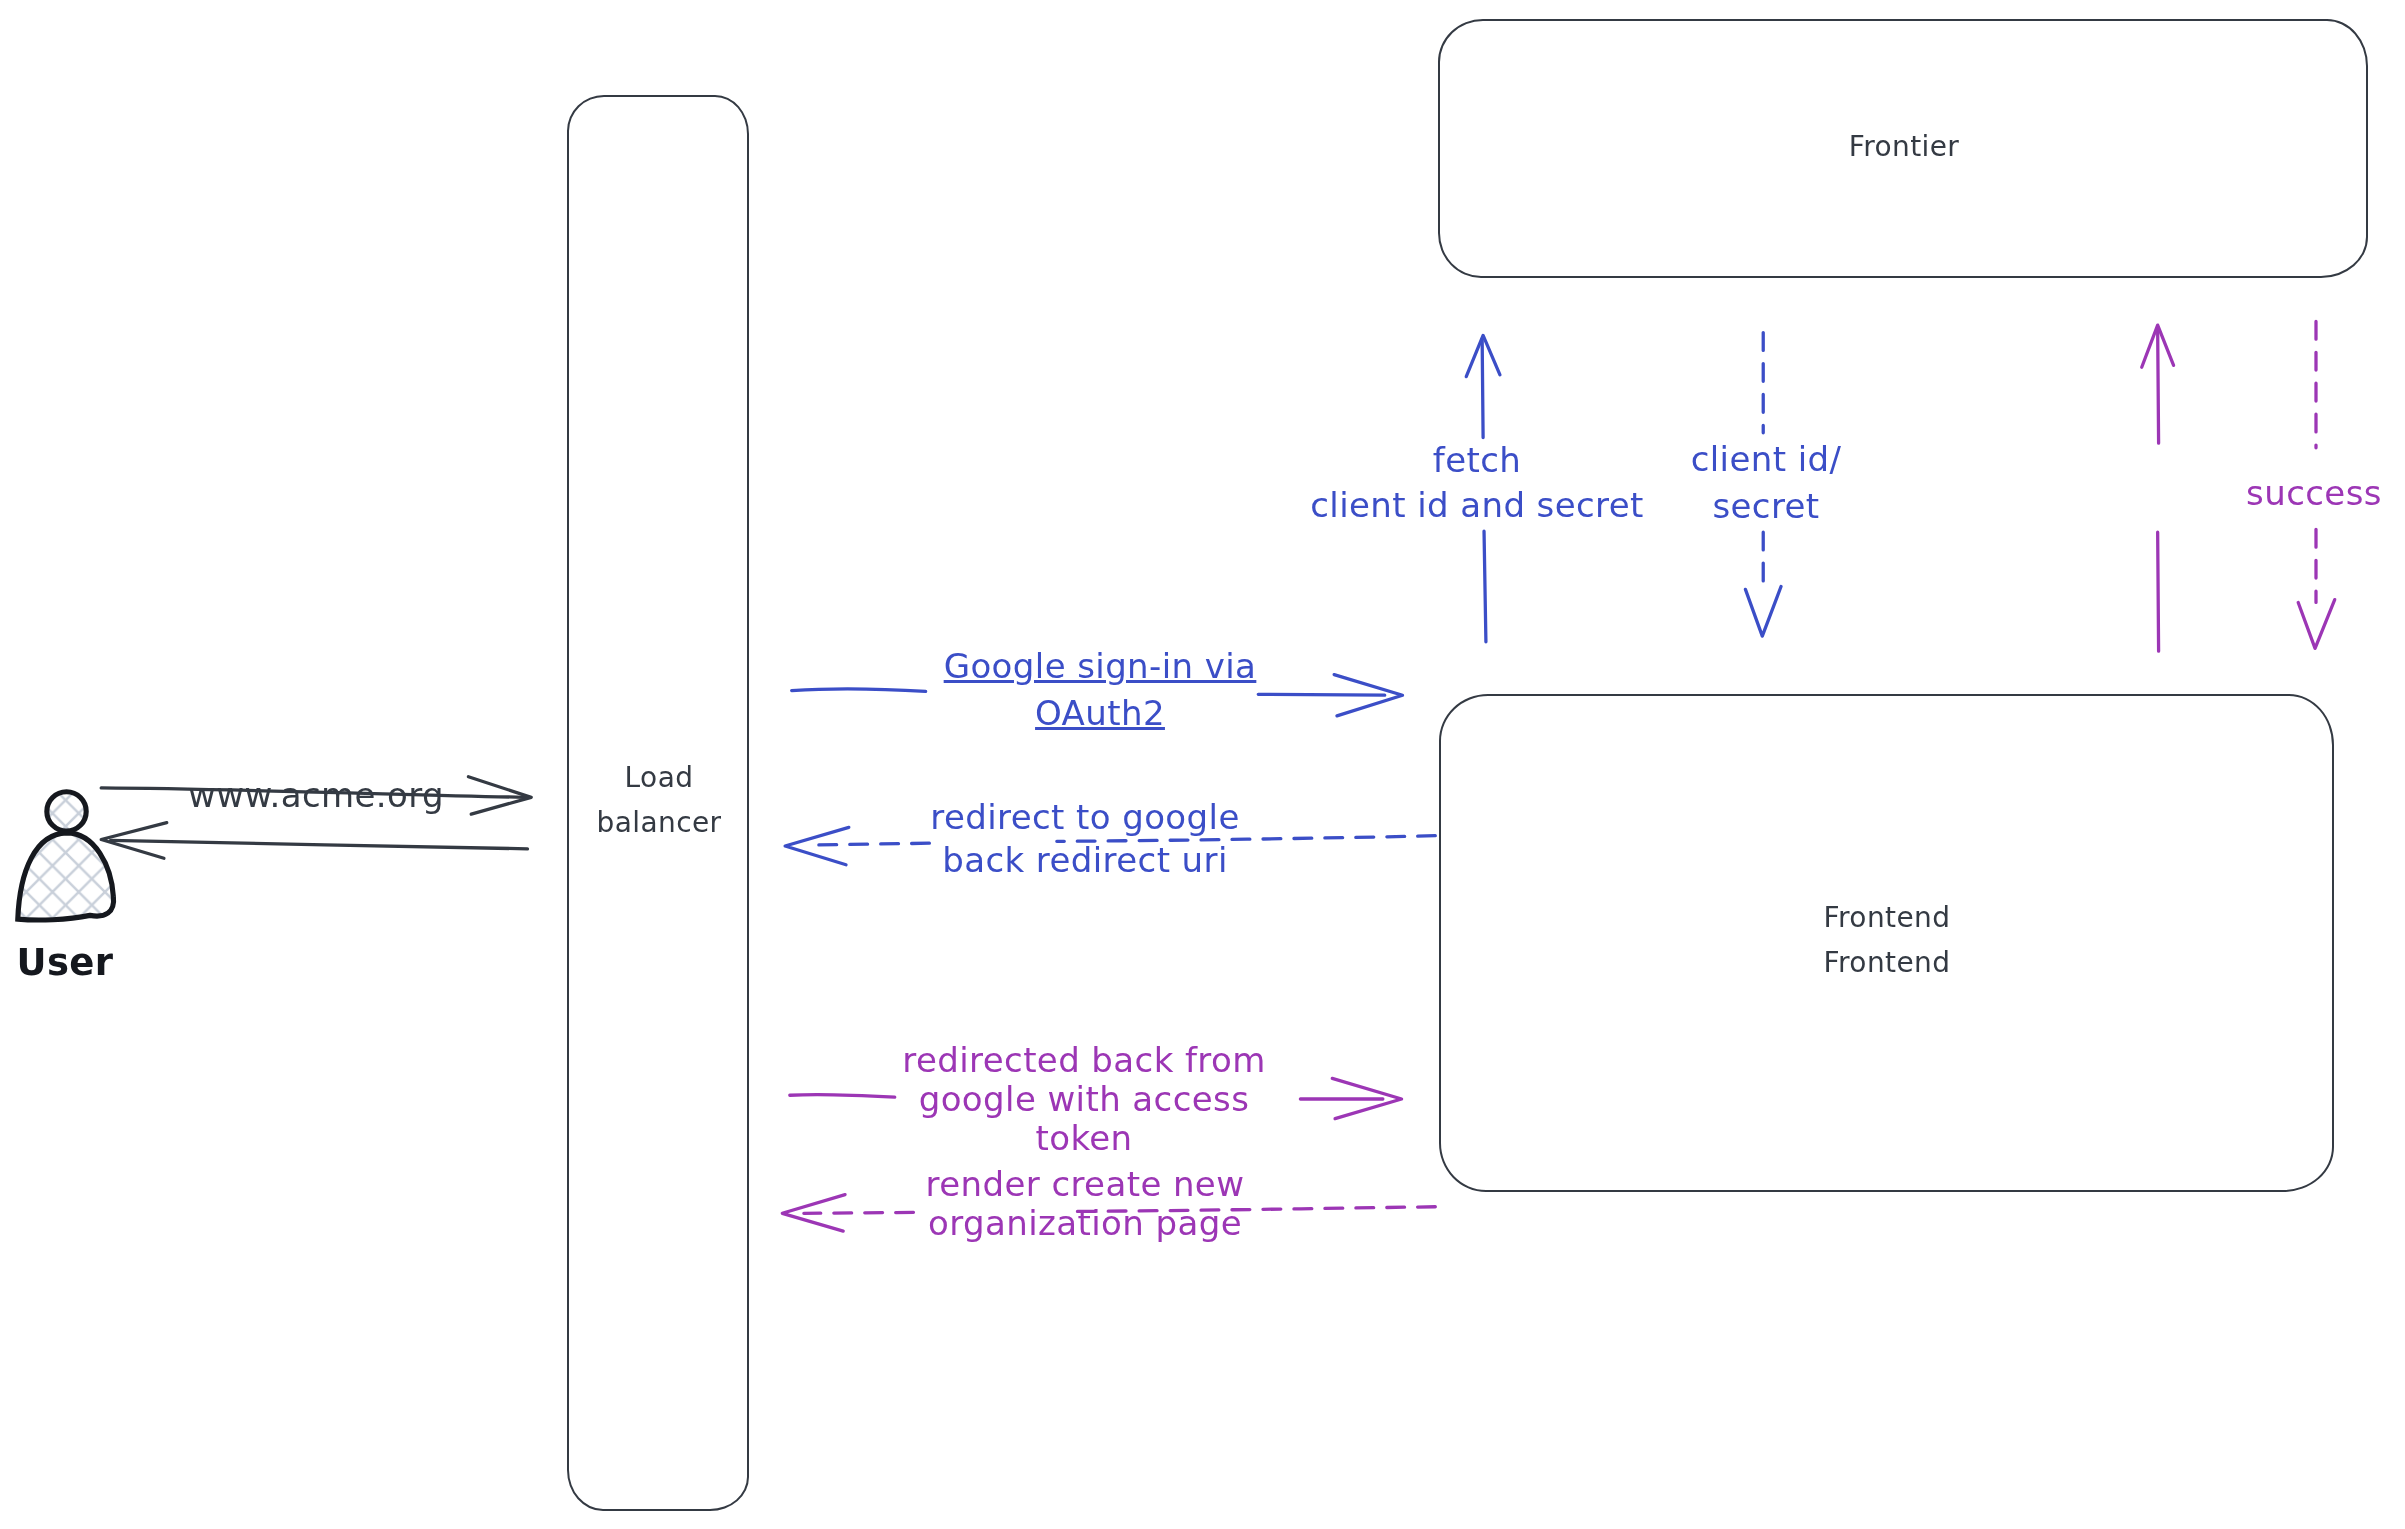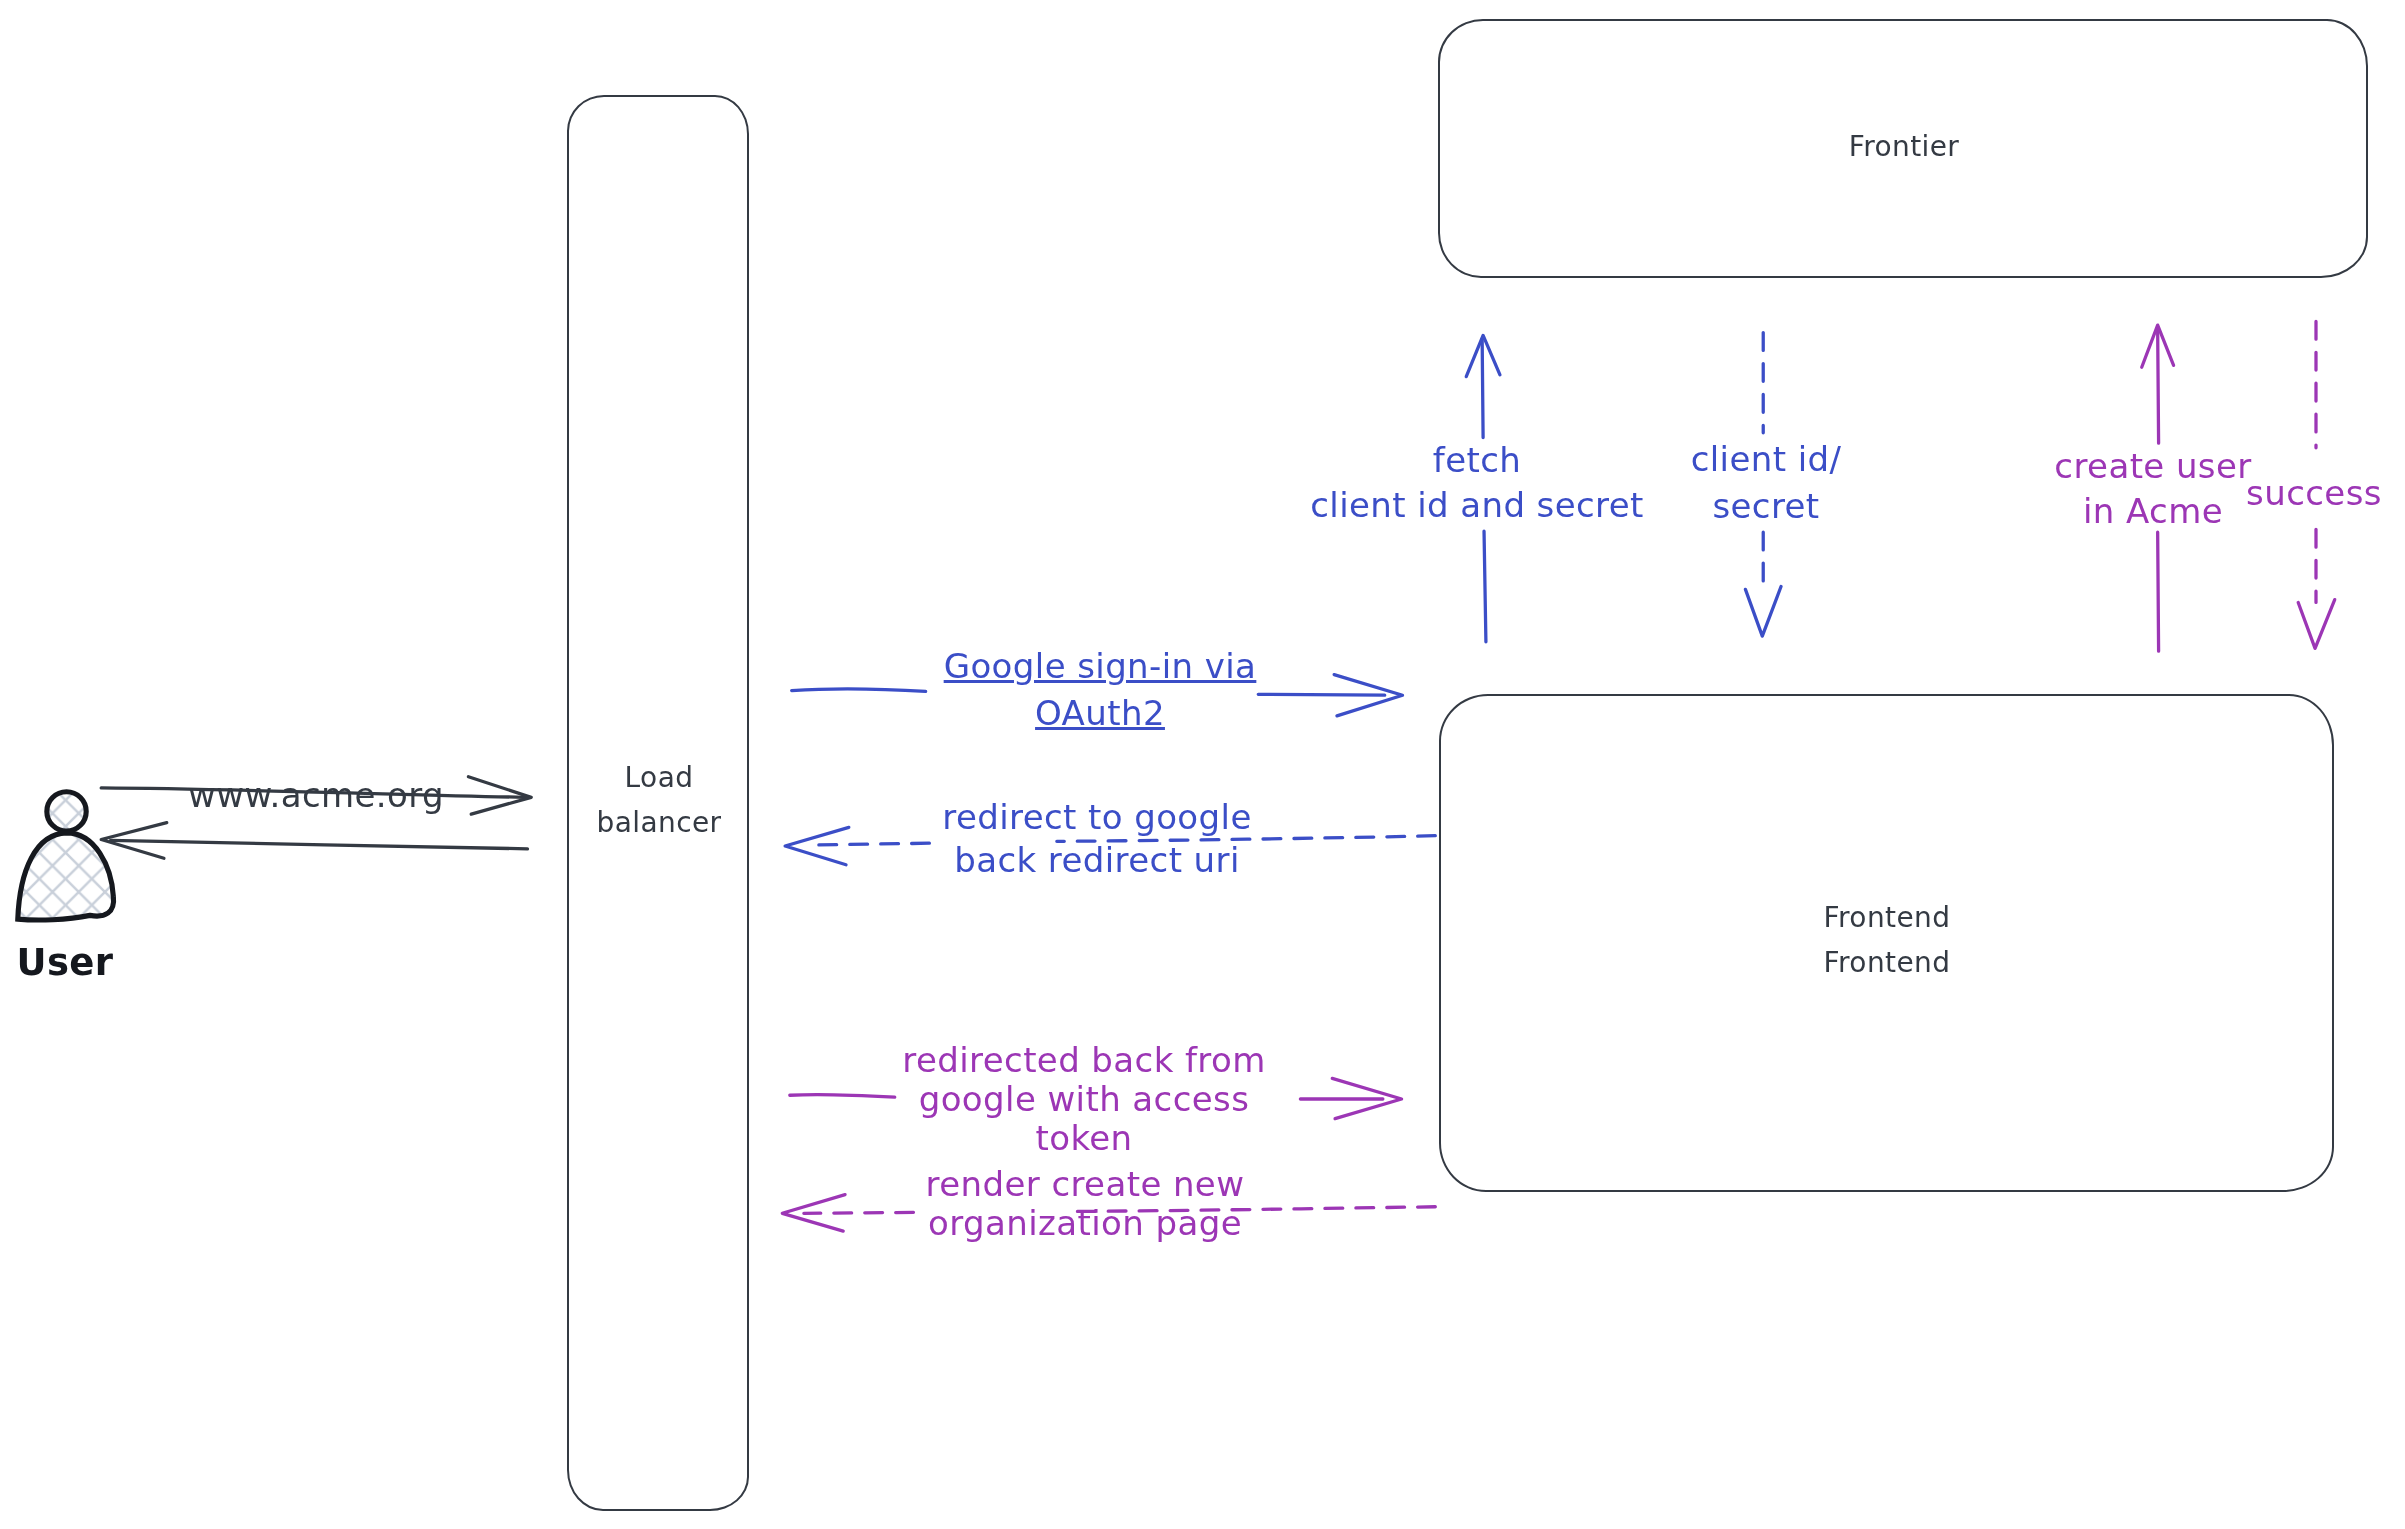--- a/index.html
+++ b/index.html
@@ -136,39 +136,35 @@
 
   <div class="lbl c-dark" style="left:316px;top:795px;">
     <div>www.acme.org</div>
   </div>
 
   <div class="lbl c-blue" style="left:1100px;top:690px;line-height:47px;text-decoration:underline;">
     <div>Google sign-in via</div>
     <div>OAuth2</div>
   </div>
 
-  <div class="lbl c-blue" style="left:1085px;top:839px;line-height:43px;margin-left:12px;">
+  <div class="lbl c-blue" style="left:1085px;top:839px;line-height:43px;">
     <div>redirect to google</div>
     <div>back redirect uri</div>
   </div>
 
   <div class="lbl c-blue" style="left:1477px;top:483px;line-height:45px;">
     <div>fetch</div>
     <div>client id and secret</div>
   </div>
 
   <div class="lbl c-blue" style="left:1766px;top:483px;line-height:47px;">
     <div>client id/</div>
     <div>secret</div>
   </div>
 
-  <div class="lbl c-purple" style="left:2153px;top:489px;line-height:45px;">
-    <div>create user</div>
-    <div>in Acme</div>
-  </div>
 
   <div class="lbl c-purple" style="left:2314px;top:485px;margin-top:8px;">
     <div>success</div>
   </div>
 
   <div class="lbl c-purple" style="left:1084px;top:1099px;line-height:39px;">
     <div>redirected back from</div>
     <div>google with access</div>
     <div>token</div>
   </div>

